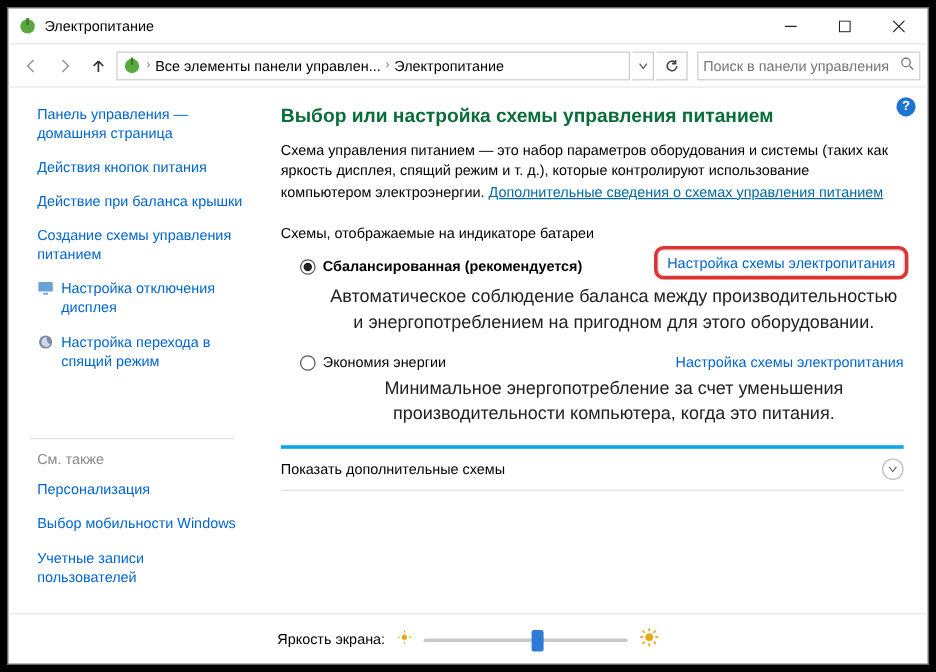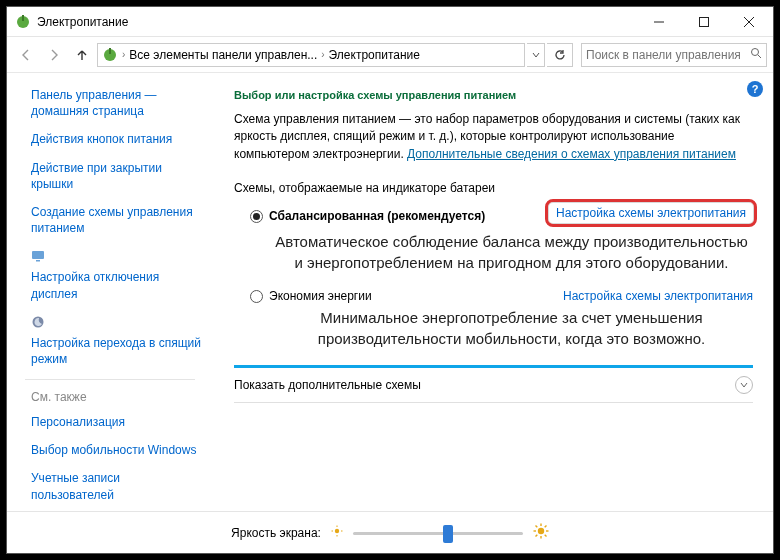--- a/index.html
+++ b/index.html
@@ -24,29 +24,29 @@
   .dropbtn { width:18px; height:24px; border:1px solid #ccc; border-left:0; display:flex; align-items:center; justify-content:center; }
   .refreshbtn { width:26px; height:24px; border:1px solid #ccc; border-left:0; display:flex; align-items:center; justify-content:center; }
   .searchbox { width:186px; height:24px; border:1px solid #ccc; margin-left:6px; display:flex; align-items:center; padding:0 4px; color:#888; gap:6px; }
   .searchbox input { border:0; outline:0; width:100%; font-size:12px; color:#737373; background:transparent; }
   .searchbox .sicon { color:#666; }
 
   .body { flex:1; display:flex; overflow:hidden; position:relative; }
 
   .sidebar { width:205px; padding:14px 6px 10px 24px; display:flex; flex-direction:column; font-size:12px; }
   .sidebar a { color:#0066cc; text-decoration:none; display:block; margin-bottom:12px; line-height:1.35; cursor:pointer; }
-  .sidebar .withicon { display:flex; gap:6px;flex-direction:column; }
+  .sidebar .withicon { display:flex; gap:6px; }
   .sidebar .ic { width:14px; height:14px; flex:0 0 auto; margin-top:1px; }
   .sidebar .spacer2 { flex:1; }
   .sidebar .seealso-h { color:#888; margin-bottom:10px; }
   .sidebar .divider { border-top:1px solid #e4e4e4; margin:0 0 10px -6px; width:170px; }
 
   .main { flex:1; position:relative; padding:16px 20px 0 22px; overflow:hidden; }
   .helpicon { position:absolute; top:8px; right:10px; width:16px; height:16px; border-radius:50%; background:#1e74d2; color:#fff; font-size:11px; font-weight:bold; display:flex; align-items:center; justify-content:center; }
-  h1.mainh { color:#0a6d3a; font-size:11px; font-weight:600; margin-bottom:10px; }
+  h1.mainh { color:#0a6d3a; font-size:16px; font-weight:600; margin-bottom:10px; }
   .desc { font-size:12px; line-height:1.45; margin-bottom:4px; }
   .desc .link { color:#0369a1; text-decoration:underline; cursor:pointer; }
 
   .section-h { margin:18px 0 10px 0; font-size:12px; }
 
   .plan { display:flex; margin-left:16px; margin-bottom:4px; gap:2px;text-align:right; }
   .plan .radiolbl { display:flex; align-items:center; gap:6px; flex:1; }
   .plan .radiolbl .rdio { width:13px; height:13px; border:1px solid #555; border-radius:50%; display:inline-flex; align-items:center; justify-content:center; }
   .plan .radiolbl .rdio.sel::after { content:""; width:7px; height:7px; background:#222; border-radius:50%; }
   .plan .radiolbl .pname { font-size:12px; }
@@ -140,21 +140,21 @@
               <circle cx="5" cy="5" r="3.5" fill="none" stroke="currentColor"></circle>
               <line x1="8" y1="8" x2="11" y2="11" stroke="currentColor"></line>
             </svg></span>
     </div>
   </div>
 
   <div class="body">
     <div class="sidebar">
       <a>Панель управления — домашняя страница</a>
       <a>Действия кнопок питания</a>
-      <a>Действие при закрытии крышки</a>
+      <a>Действие при баланса крышки</a>
       <a>Создание схемы управления питанием</a>
       <div class="withicon">
         <span class="ic"><svg viewBox="0 0 14 14">
                 <rect x="1" y="2" width="12" height="8" rx="1" fill="#6aa2d8"></rect>
                 <rect x="5" y="11" width="4" height="1.5" fill="#6aa2d8"></rect>
               </svg></span>
         <a>Настройка отключения дисплея</a>
       </div>
       <div class="withicon">
         <span class="ic"><svg viewBox="0 0 14 14">
@@ -189,21 +189,21 @@
       </div>
       <div class="plan-desc">Автоматическое соблюдение баланса между производительностью и энергопотреблением на пригодном для этого оборудовании.</div>
 
       <div class="plan">
         <label class="radiolbl">
           <span class="rdio"></span>
           <span class="pname">Экономия энергии</span>
         </label>
         <span class="cfg">Настройка схемы электропитания</span>
       </div>
-      <div class="plan-desc">Минимальное энергопотребление за счет уменьшения производительности мобильности, когда это возможно.</div>
+      <div class="plan-desc">Минимальное энергопотребление за счет уменьшения производительности компьютера, когда это питания.</div>
 
       <div class="showmore">
         <span>Показать дополнительные схемы</span>
         <span class="chev">
               <svg width="8" height="8" viewBox="0 0 8 8">
                 <path d="M1 2 L4 6 L7 2" fill="none" stroke="currentColor" stroke-width="1"></path>
               </svg>
             </span>
       </div>
     </div>

